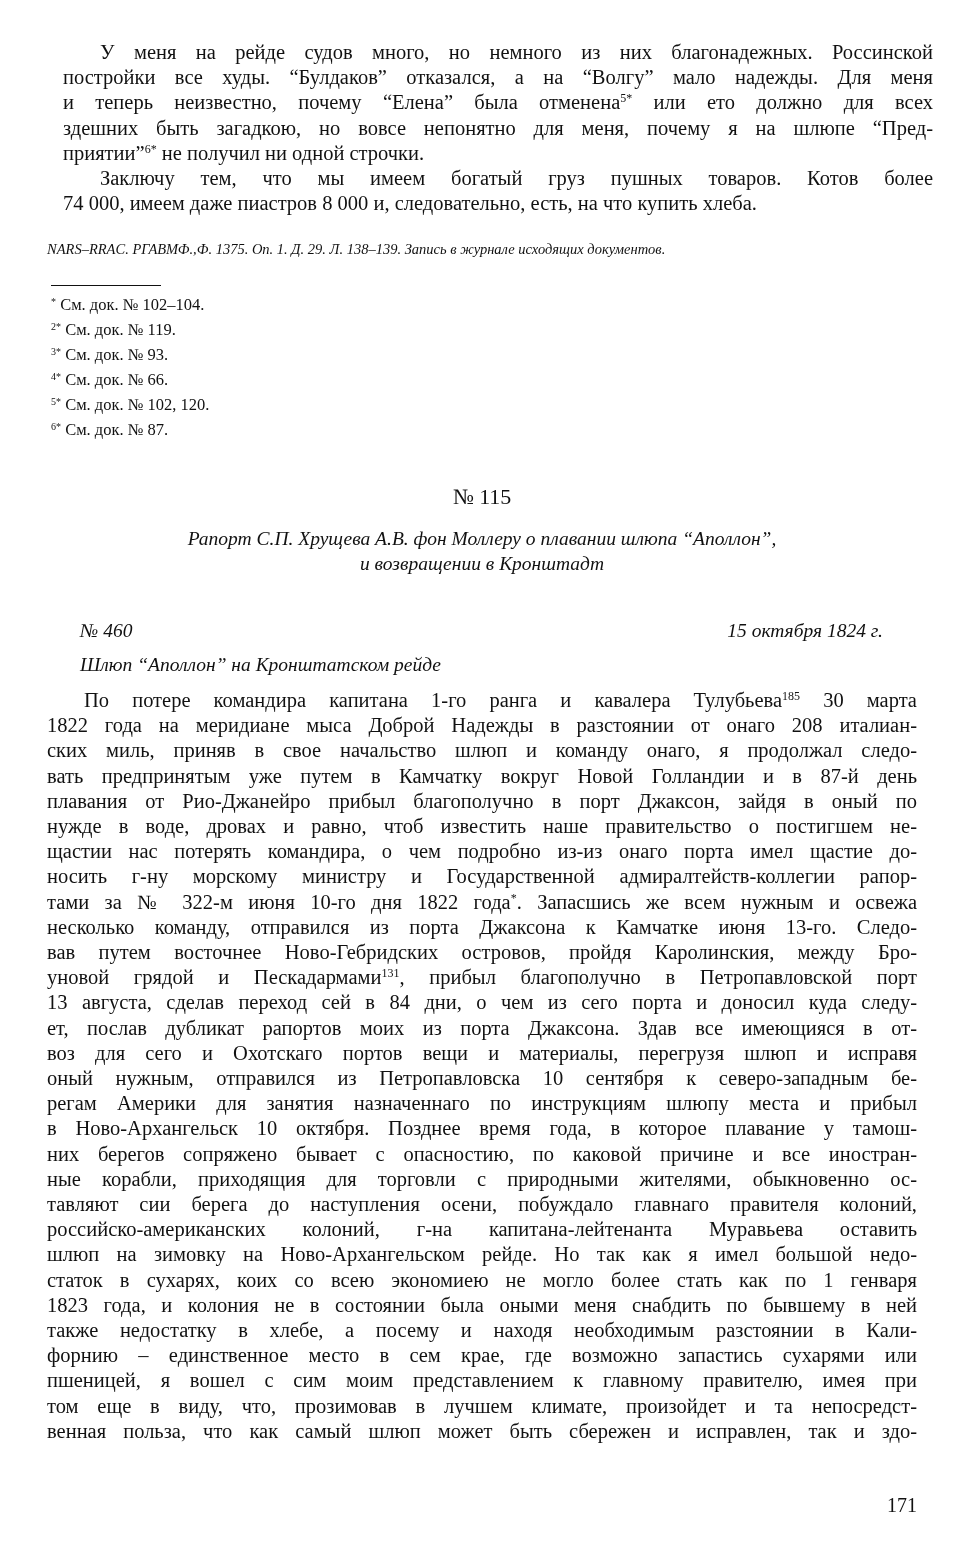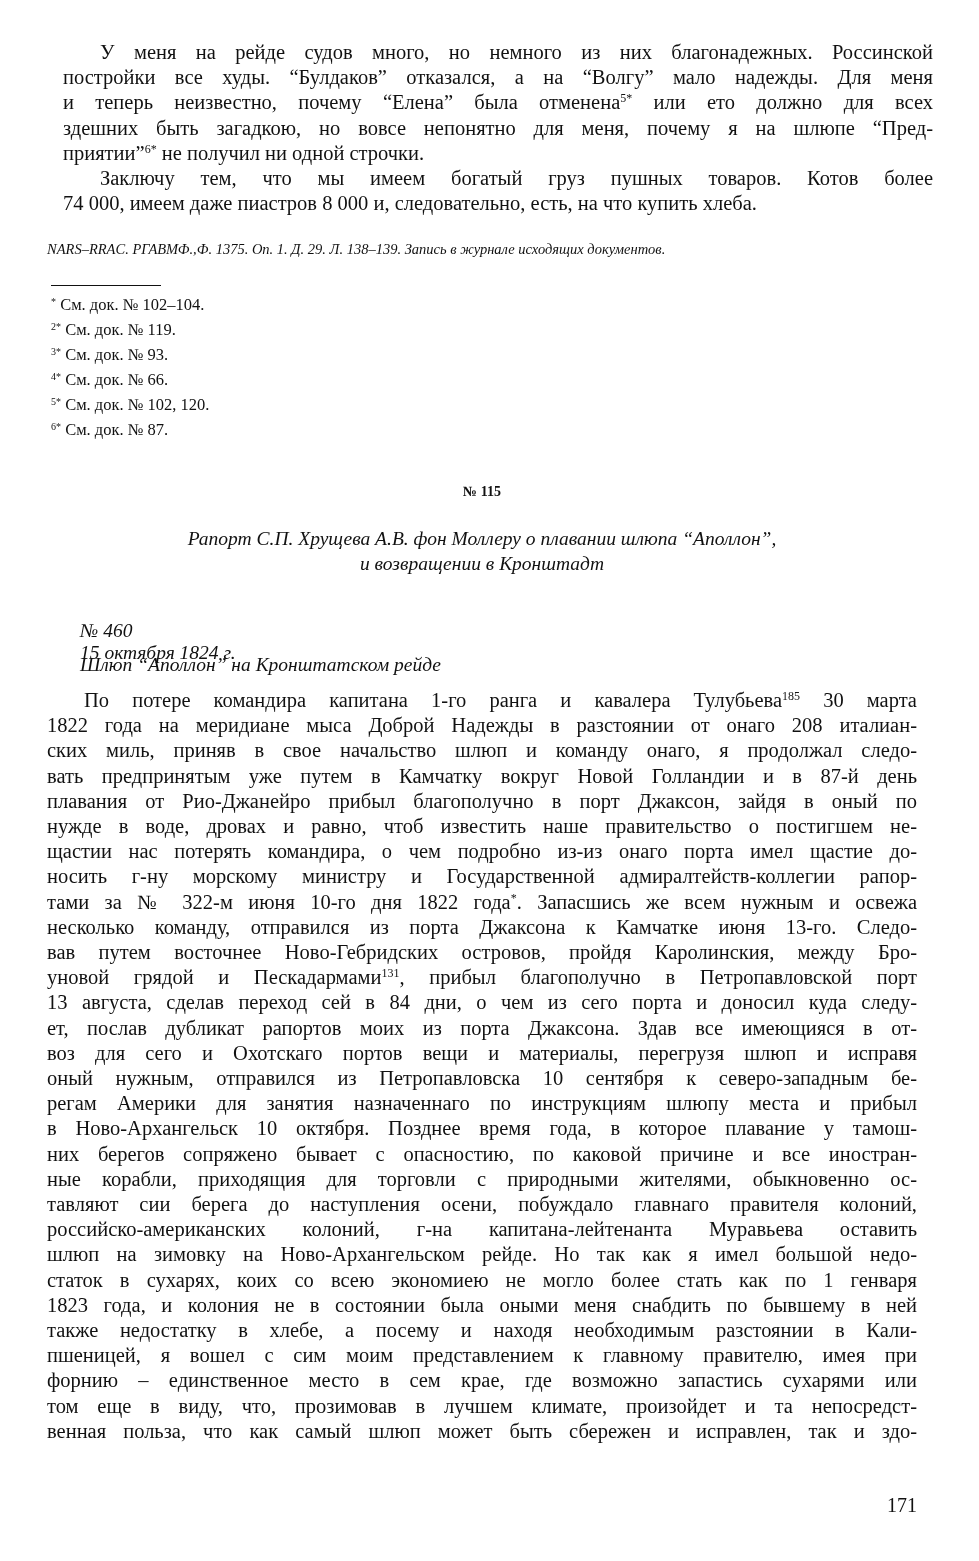--- a/index.html
+++ b/index.html
@@ -15,29 +15,29 @@
     .top-block { position: absolute; top: 40px; left: 16px; width: 870px; }
     .source {
       position: absolute; top: 241px; left: 0; width: 870px;
       font-size: 14.5px; font-style: italic; white-space: nowrap;
     }
     .rule { position: absolute; top: 285px; left: 4px; width: 110px; border-top: 1px solid #111; }
     .footnotes { position: absolute; top: 291px; left: 4px; font-size: 16.5px; line-height: 22px; }
     .fn sup { font-size: 10px; vertical-align: 5px; }
     .doc-number {
       position: absolute; top: 484px; left: 0; width: 870px; text-align: center;
-      font-weight: bold; font-size: 14px;
+      font-weight: normal; font-size: 22px;
     }
     .doc-title {
       position: absolute; top: 526px; left: 0; width: 870px; text-align: center;
       font-style: italic; font-size: 19.5px; line-height: 25px;
     }
     .meta-row {
       position: absolute; top: 620px; left: 33px; width: 803px;
-      display: flex; justify-content: space-between; font-style: italic; font-size: 19.5px; flex-direction: column;
+      display: flex; justify-content: space-between; font-style: italic; font-size: 19.5px;
     }
     .place {
       position: absolute; top: 654px; left: 33px; font-style: italic; font-size: 19.5px;
     }
     .main-body { position: absolute; top: 688px; left: 0; width: 870px; }
     .page-number {
       position: absolute; top: 1494px; left: 0; width: 870px; text-align: right; font-size: 20px;
     }
     sup.ref { font-size: 12px; vertical-align: 7px; line-height: 0; }
   </style>
@@ -103,20 +103,20 @@
       <span class="line"><span>регам Америки для занятия назначеннаго по инструкциям шлюпу места и прибыл</span></span>
       <span class="line"><span>в Ново-Архангельск 10 октября. Позднее время года, в которое плавание у тамош-</span></span>
       <span class="line"><span>них берегов сопряжено бывает с опасностию, по каковой причине и все иностран-</span></span>
       <span class="line"><span>ные корабли, приходящия для торговли с природными жителями, обыкновенно ос-</span></span>
       <span class="line"><span>тавляют сии берега до наступления осени, побуждало главнаго правителя колоний,</span></span>
       <span class="line"><span>российско-американских колоний, г-на капитана-лейтенанта Муравьева оставить</span></span>
       <span class="line"><span>шлюп на зимовку на Ново-Архангельском рейде. Но так как я имел большой недо-</span></span>
       <span class="line"><span>статок в сухарях, коих со всею экономиею не могло более стать как по 1 генваря</span></span>
       <span class="line"><span>1823 года, и колония не в состоянии была оными меня снабдить по бывшему в ней</span></span>
       <span class="line"><span>также недостатку в хлебе, а посему и находя необходимым разстоянии в Кали-</span></span>
+      <span class="line"><span>форнию – единственное место в сем крае, где возможно запастись сухарями или</span></span>
       <span class="line"><span>пшеницей, я вошел с сим моим представлением к главному правителю, имея при</span></span>
-      <span class="line"><span>форнию – единственное место в сем крае, где возможно запастись сухарями или</span></span>
       <span class="line"><span>том еще в виду, что, прозимовав в лучшем климате, произойдет и та непосредст-</span></span>
       <span class="line"><span>венная польза, что как самый шлюп может быть сбережен и исправлен, так и здо-</span></span>
     </div>
 
   <div class="page-number">171</div>
 </div>
 
 </body></html>

